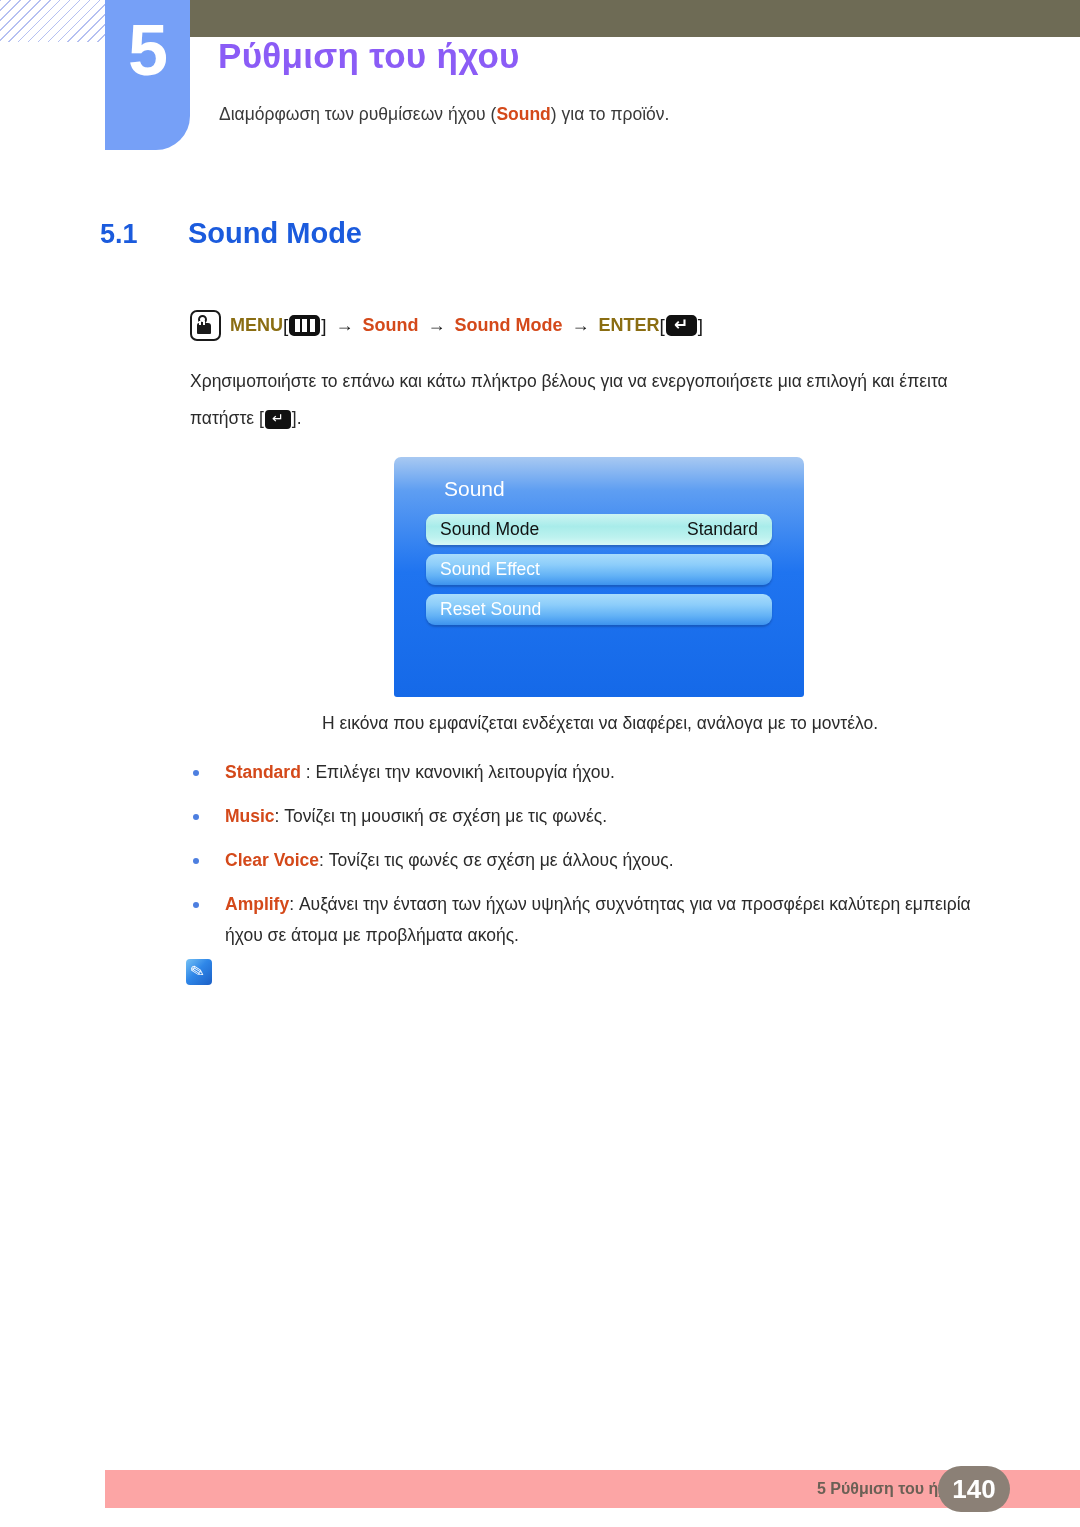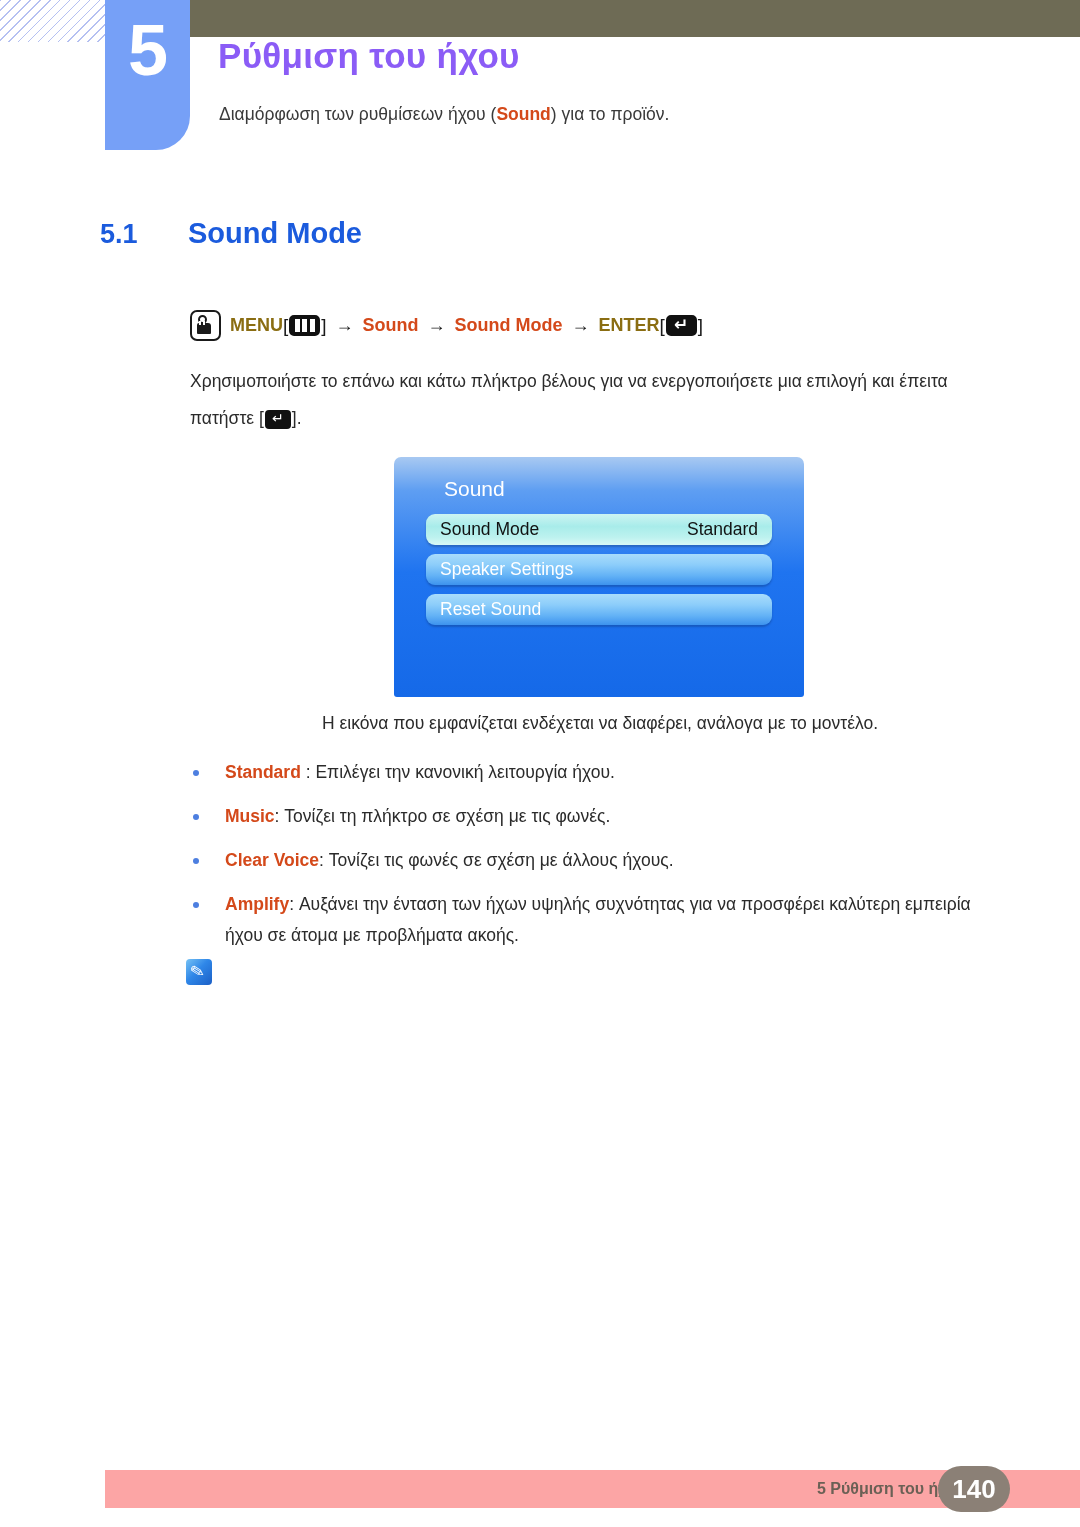--- a/index.html
+++ b/index.html
@@ -365,42 +365,42 @@
 </div>
 
 <div class="osd">
   <div class="osd-title">Sound</div>
 
   <div class="osd-row selected">
     <span class="osd-label">Sound Mode</span>
     <span class="osd-value">Standard</span>
   </div>
 
-
   <div class="osd-row">
-    <span class="osd-label">Speaker Settings</span>
+    <span class="osd-label">Sound Effect</span>
     <span class="osd-value"></span>
   </div>
+
 
   <div class="osd-row">
     <span class="osd-label">Reset Sound</span>
     <span class="osd-value"></span>
   </div>
 </div>
 
 <div class="osd-caption">Η εικόνα που εμφανίζεται ενδέχεται να διαφέρει, ανάλογα με το μοντέλο.</div>
 
 <div class="bullets">
   <div class="bullet-item">
     <span class="dot"></span>
     <b>Standard</b><span> : Επιλέγει την κανονική λειτουργία ήχου.</span>
   </div>
   <div class="bullet-item">
     <span class="dot"></span>
-    <b>Music</b><span>: Τονίζει τη πλήκτρο σε σχέση με τις φωνές.</span>
+    <b>Music</b><span>: Τονίζει τη μουσική σε σχέση με τις φωνές.</span>
   </div>
   <div class="bullet-item">
     <span class="dot"></span>
     <b>Clear Voice</b><span>: Τονίζει τις φωνές σε σχέση με άλλους ήχους.</span>
   </div>
   <div class="bullet-item">
     <span class="dot"></span>
     <b>Amplify</b><span>: Αυξάνει την ένταση των ήχων υψηλής συχνότητας για να προσφέρει καλύτερη εμπειρία ήχου σε άτομα με προβλήματα ακοής.</span>
   </div>
 </div>

